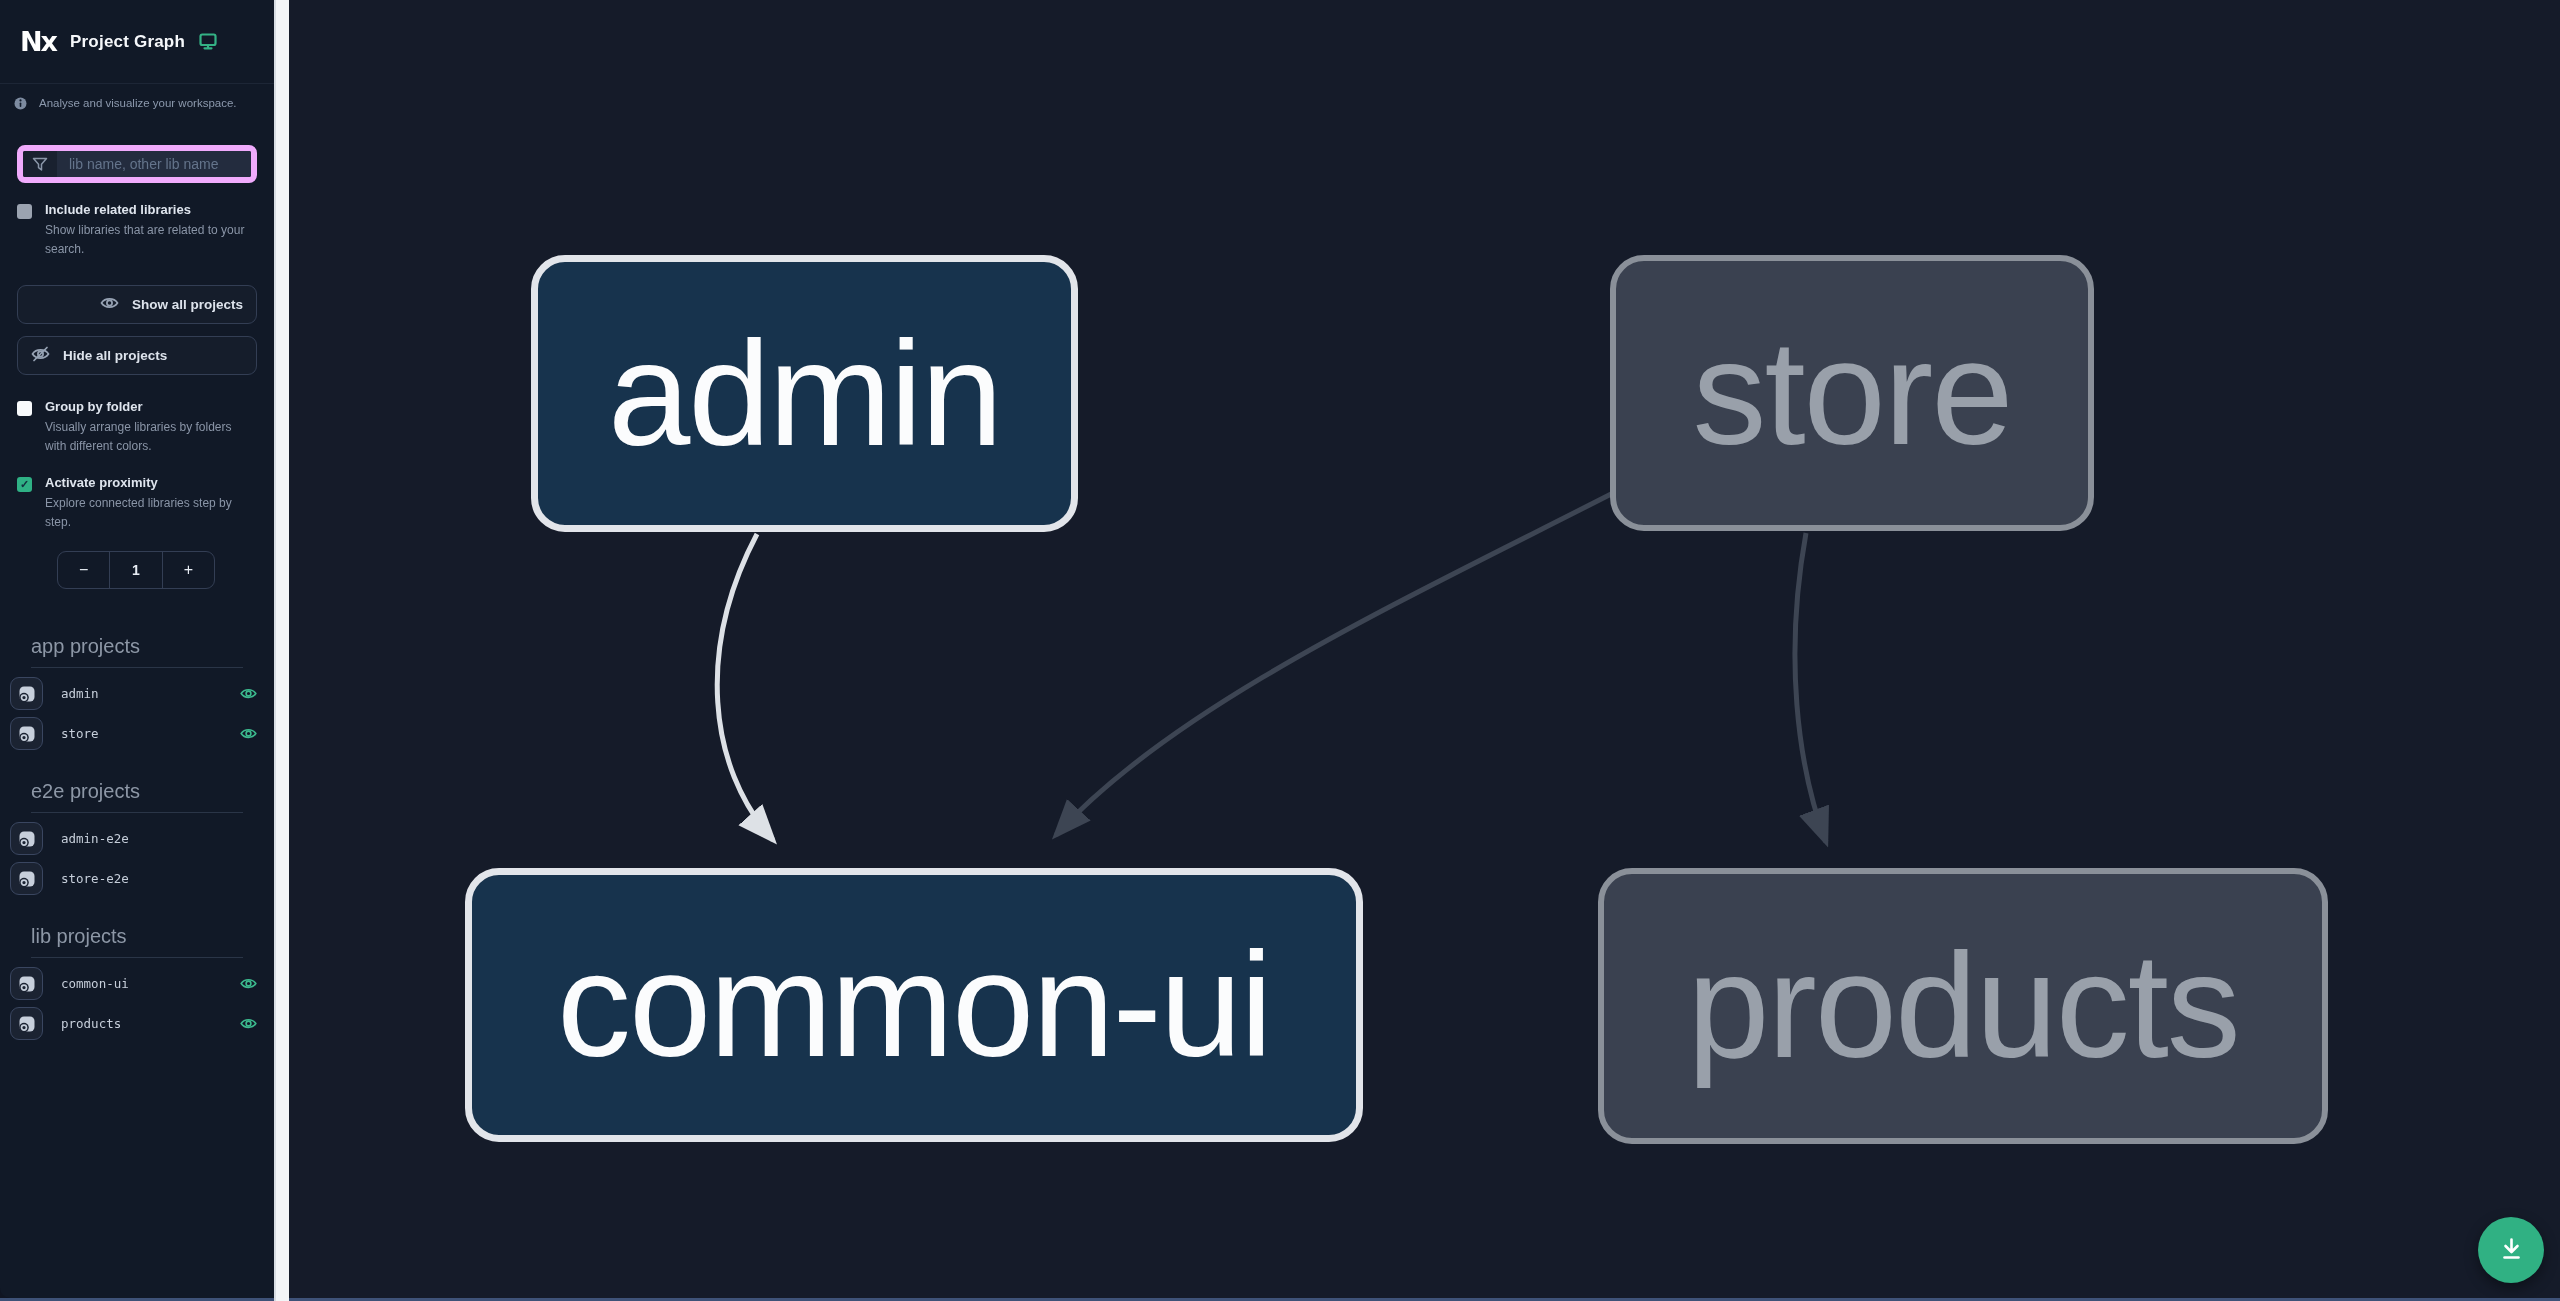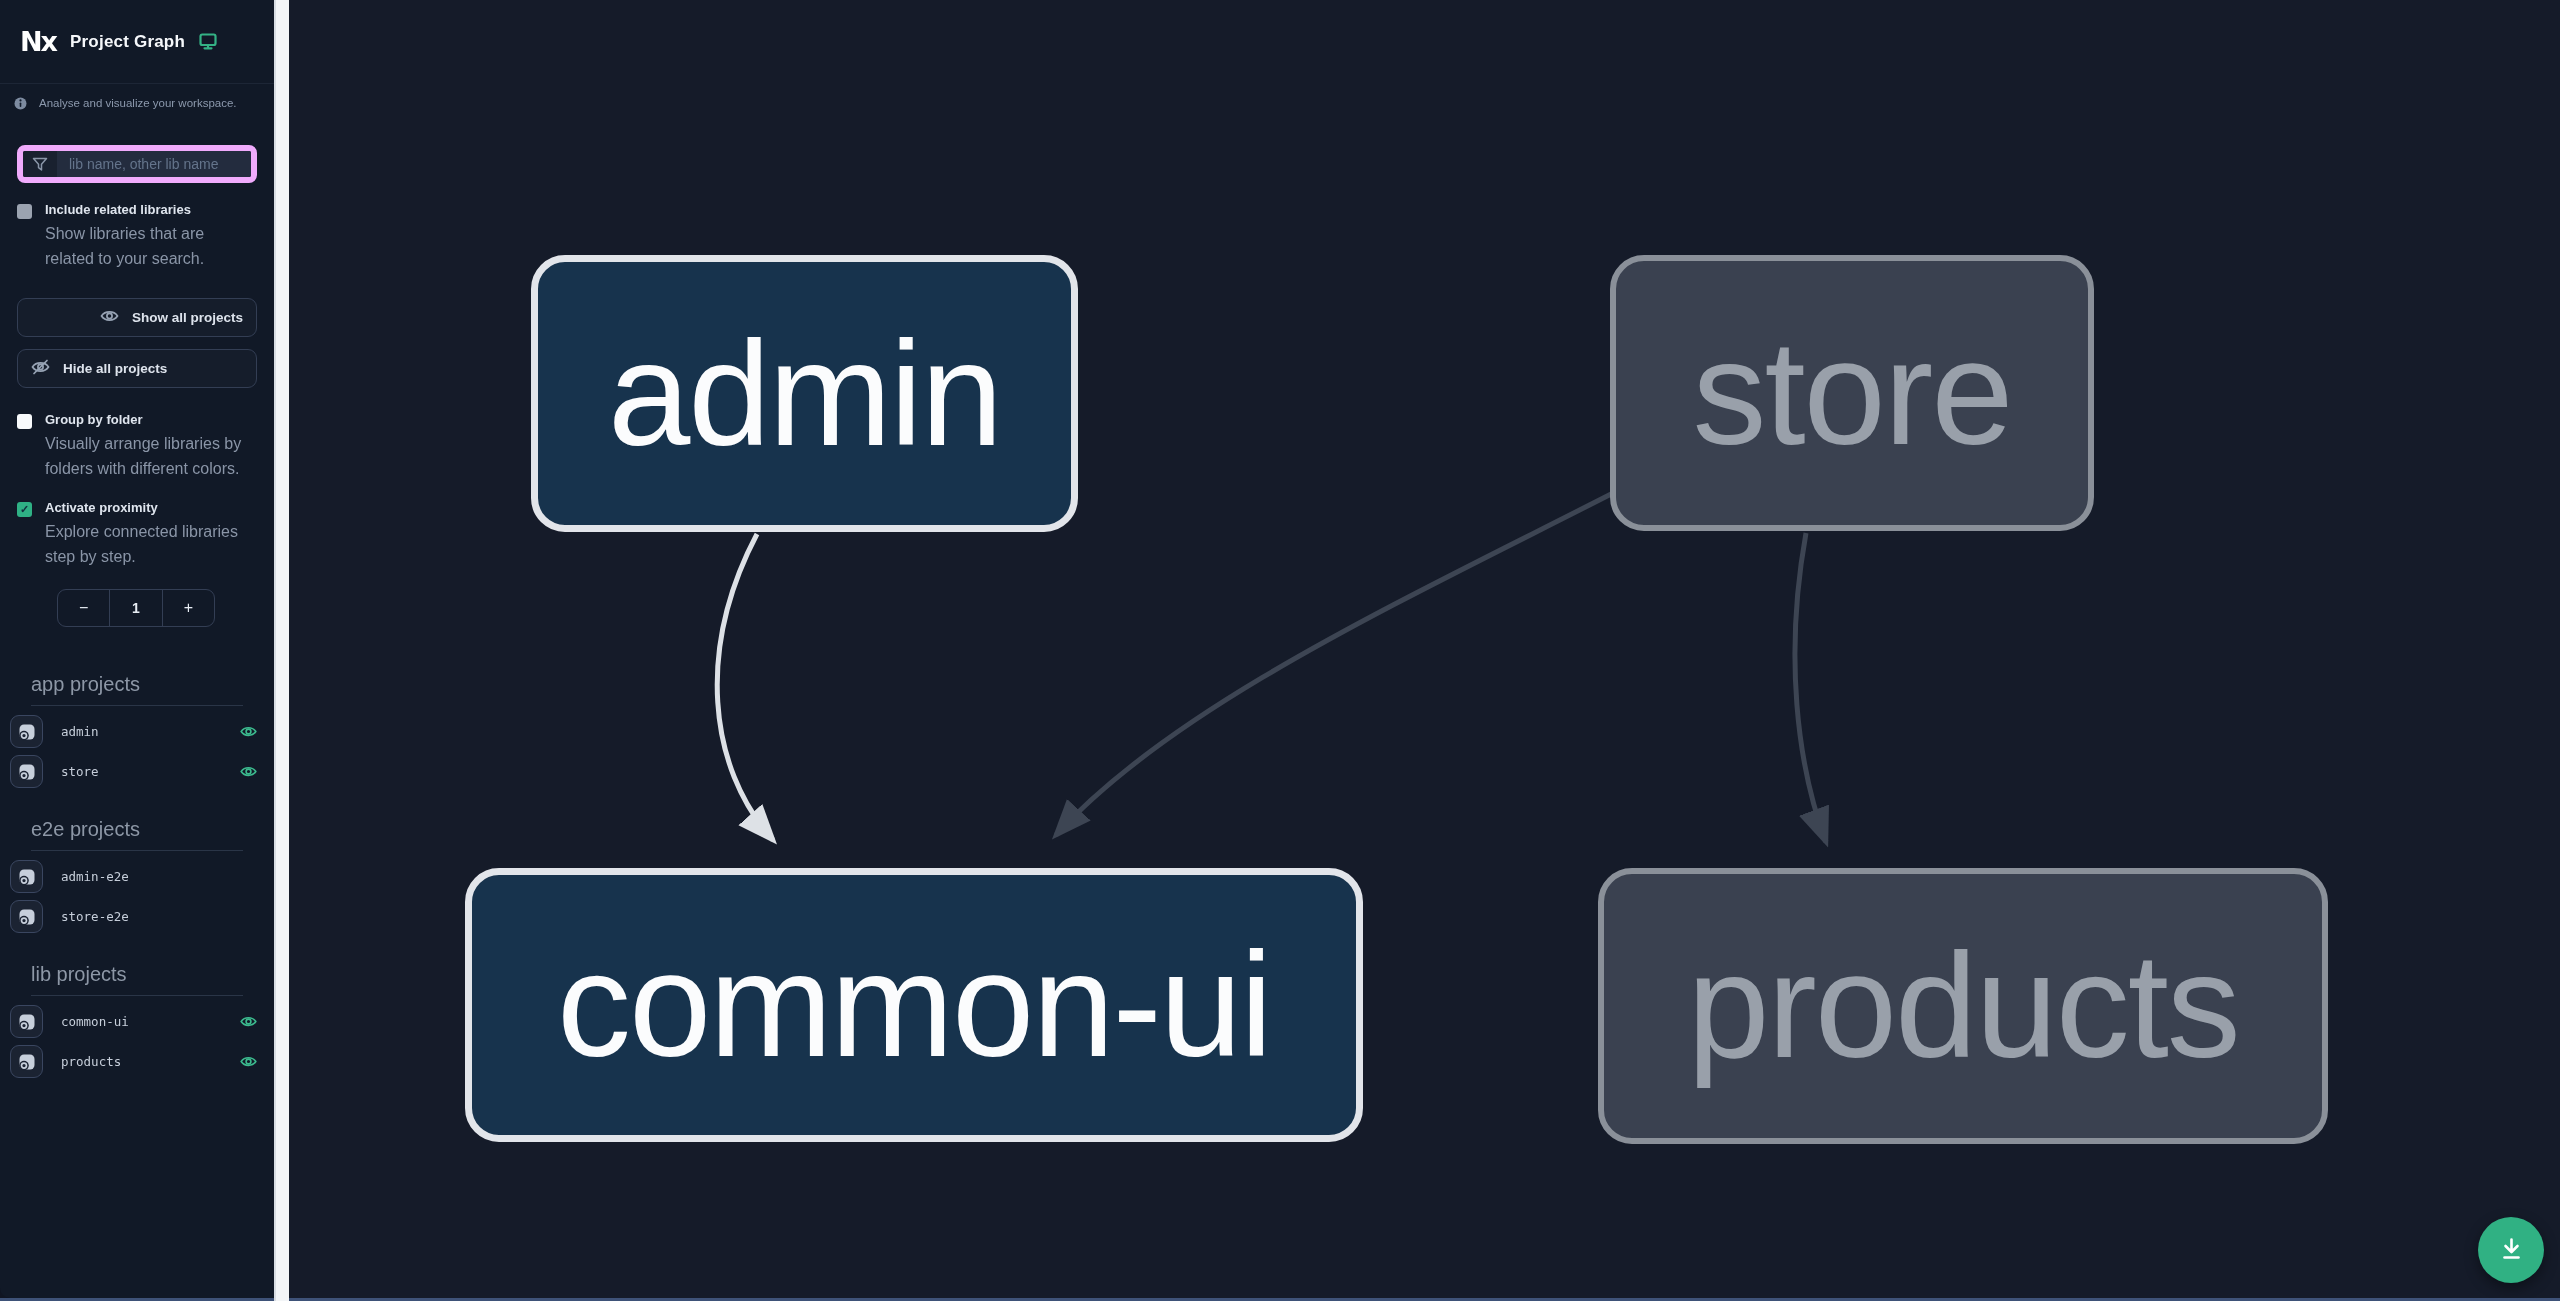--- a/index.html
+++ b/index.html
@@ -24,21 +24,21 @@
   .search-icon-cell { width:34px; background:#19212f; display:flex; align-items:center; justify-content:center; flex:none; }
   .search input { flex:1; min-width:0; background:#232c3e; border:none; outline:none; color:#e2e8f0; font-size:14px; padding:0 12px; font-family:"Liberation Sans",sans-serif; }
   .search input::placeholder { color:#64748b; }
 
   .toggle { margin:19px 17px 0; display:flex; gap:13px; }
   .checkbox { width:15px; height:15px; border-radius:3px; margin-top:2px; flex:none; cursor:pointer; }
   .cb-gray  { background:#9ba3b0; }
   .cb-white { background:#f8fafc; }
   .cb-teal  { background:#2fb185; color:#12303f; display:flex; align-items:center; justify-content:center; font-size:11px; font-weight:900; line-height:1; }
   .toggle-label { font-size:13px; font-weight:700; color:#dfe5ee; margin-bottom:4px; }
-  .toggle-desc  { font-size:16px; color:#8a95a7; line-height:1.58; max-width:206px; }
+  .toggle-desc  { font-size:12px; color:#8a95a7; line-height:1.58; max-width:206px; }
 
   .action-btn { margin:12px 17px 0; height:39px; flex:none; border:1px solid #333e54; border-radius:9px;
                 background:rgba(255,255,255,0.02); display:flex; align-items:center; gap:13px; padding:0 13px;
                 color:#dde3ec; font-size:13.5px; font-weight:700; cursor:pointer; }
   .action-btn.first { margin-top:26px;justify-content:flex-end; }
 
   .stepper { margin:19px 0 0 57px; width:158px; height:38px; flex:none; border:1px solid #333e54; border-radius:9px;
              display:flex; color:#e8edf4; overflow:hidden; }
   .stepper > div { flex:1; display:flex; align-items:center; justify-content:center; font-size:16px; cursor:pointer; }
   .stepper .stepper-value { border-left:1px solid #333e54; border-right:1px solid #333e54; font-size:14px; font-weight:700; }

